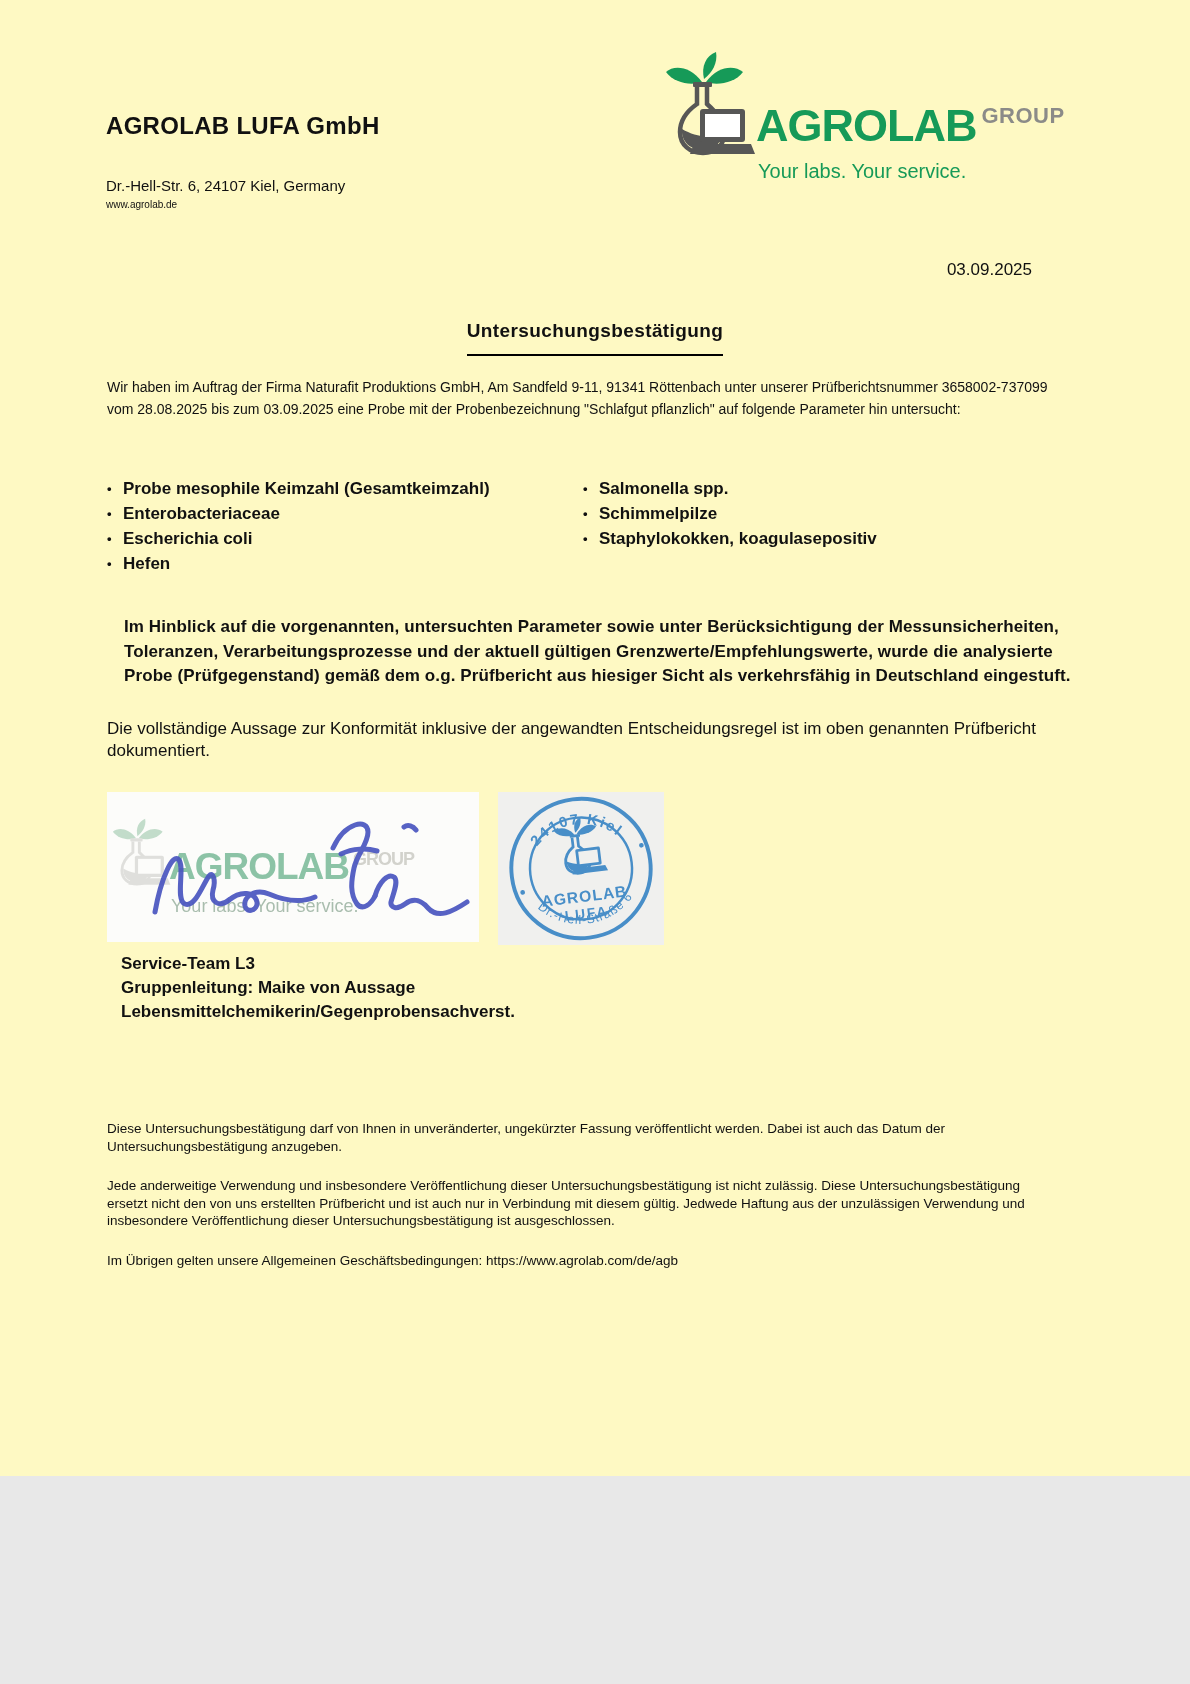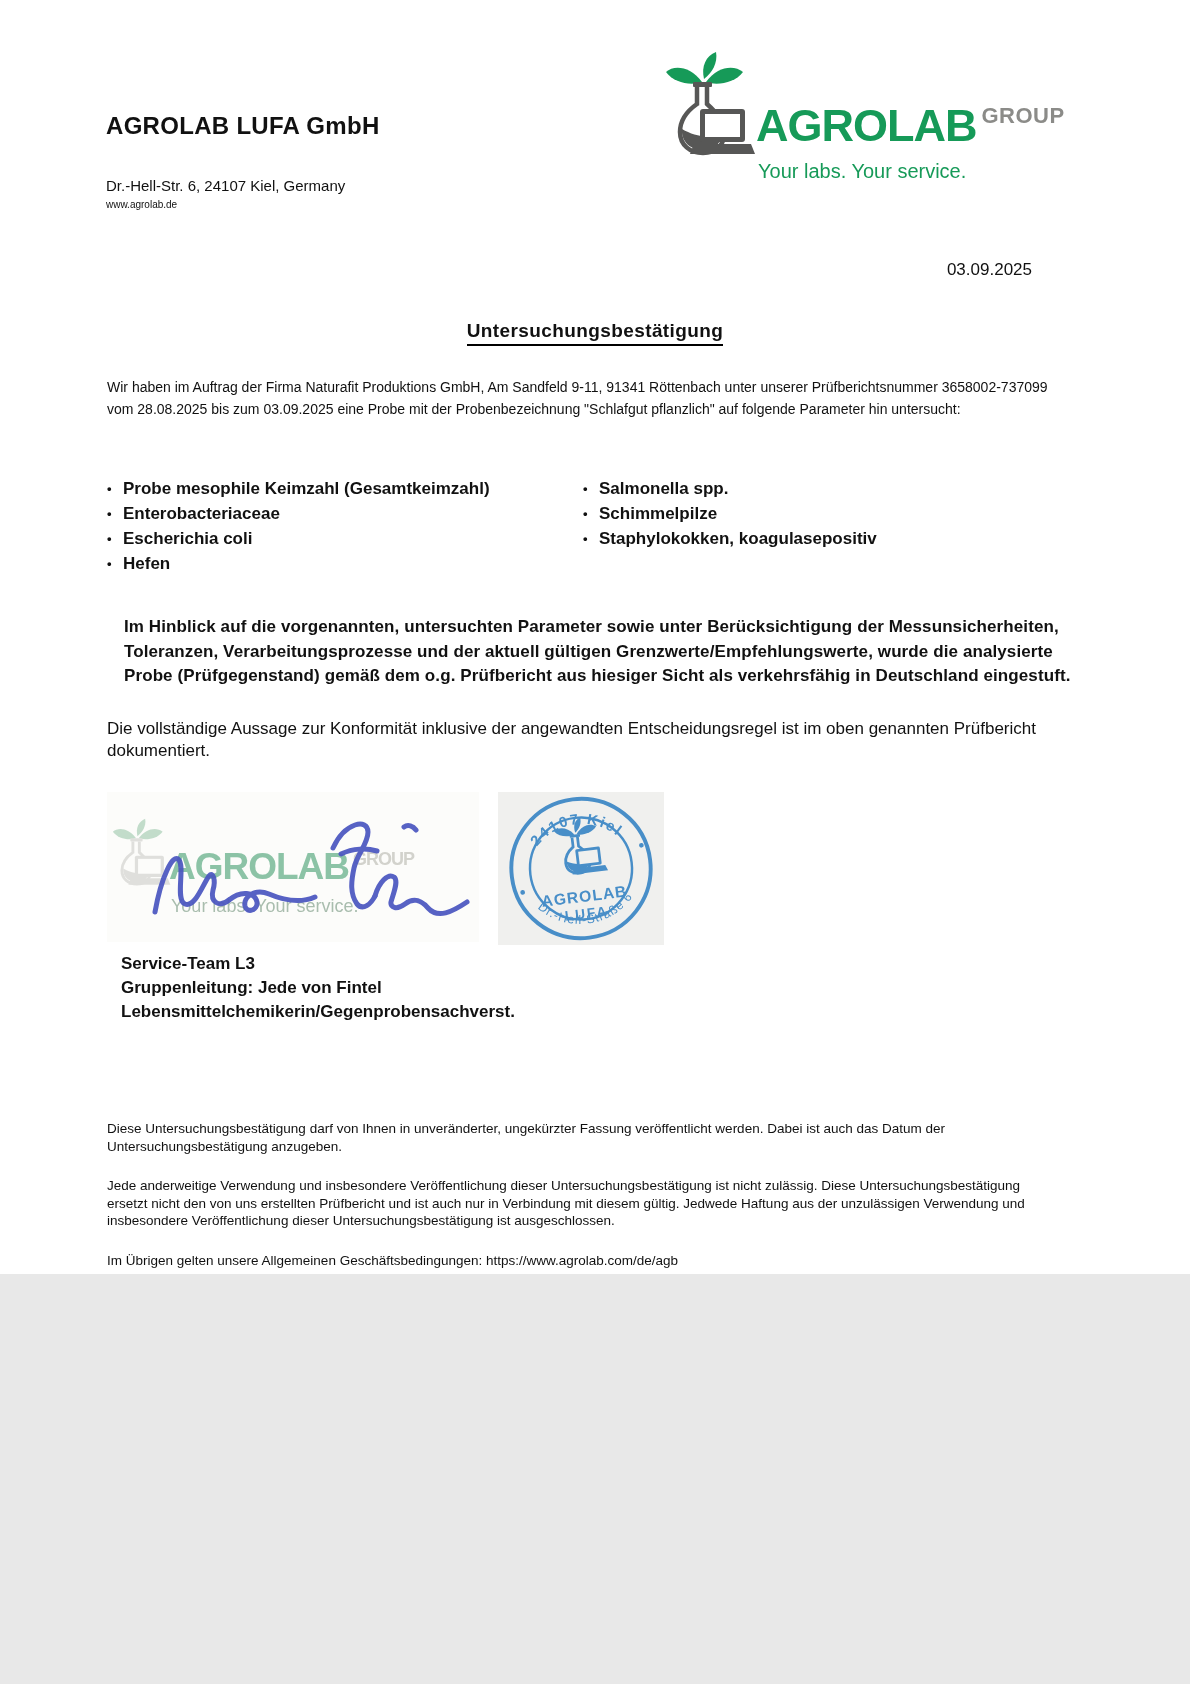--- a/index.html
+++ b/index.html
@@ -1,18 +1,18 @@
 <!DOCTYPE html>
 <html lang="de"><head>
 <meta charset="utf-8">
 <style>
   html,body { margin:0; padding:0; background:#e8e8e8; }
   .page {
-    position:relative; width:1190px; height:1274px; margin:0 auto;
-    background:#ffffff; overflow:hidden;
+    position:relative; width:1190px; height:1476px; margin:0 auto;
+    background:#fef9c3; overflow:hidden;
     font-family:"Liberation Sans","DejaVu Sans",sans-serif; color:#111;
   }
   .abs { position:absolute; }
 
   
   .company-name { left:106px; top:112px; font-size:24px; font-weight:bold; letter-spacing:.3px; }
   .company-address { left:106px; top:176px; font-size:15px; line-height:19px; }
   .company-website { left:106px; top:195px; font-size:10px; line-height:19px; }
 
   .logo { left:660px; top:48px; width:420px; height:150px; }
@@ -20,21 +20,21 @@
   .logo-textblock { position:absolute; left:96px; top:52px; white-space:nowrap; }
   .logo-brand { font-size:45px; font-weight:bold; color:#169a58; letter-spacing:-1px; }
   .logo-group { font-size:22px; font-weight:bold; color:#8b8b88; letter-spacing:.5px; vertical-align:18px; margin-left:5px; }
   .logo-tagline { position:absolute; left:98px; top:112px; font-size:20px; color:#169a58; }
 
   .date { left:107px; top:260px; width:925px; text-align:right; font-size:17px; }
 
   .title-wrap { left:0; top:320px; width:1190px; text-align:center; }
   .title {
     display:inline-block; font-size:19px; font-weight:bold; letter-spacing:.4px;
-    border-bottom:2px solid #000; padding-bottom:2px;
+    border-bottom:2px solid #000; padding-bottom:12px;
   }
 
   .intro { left:107px; top:376px; width:948px; font-size:14px; line-height:22px; }
 
   .params { left:107px; top:476px; width:960px; display:flex; }
   .params .col { width:476px; }
   .param-row { display:flex; font-weight:bold; font-size:17px; line-height:25px; }
   .bullet { width:16px; flex:0 0 16px; font-size:13px; line-height:25px; }
 
   .assessment { left:107px; top:598px; width:950px; font-size:17px; font-weight:bold; line-height:24.5px; letter-spacing:.1px; }
@@ -194,21 +194,21 @@
             <text x="82" y="112" text-anchor="middle" font-size="16" font-weight="bold" letter-spacing="1" font-family="Liberation Sans, sans-serif">AGROLAB</text>
             <text x="82" y="129" text-anchor="middle" font-size="14" font-weight="bold" letter-spacing="2" font-family="Liberation Sans, sans-serif">LUFA</text>
           </g>
         </g>
       </svg>
     </div>
   </div>
 
   <div class="abs signer">
     <div>Service-Team L3</div>
-    <div>Gruppenleitung: Jede von Fintel</div>
+    <div>Gruppenleitung: Maike von Aussage</div>
     <div>Lebensmittelchemikerin/Gegenprobensachverst.</div>
   </div>
 
   <div class="abs legal">
     <p>Diese Untersuchungsbestätigung darf von Ihnen in unveränderter, ungekürzter Fassung veröffentlicht werden. Dabei ist auch das Datum der Untersuchungsbestätigung anzugeben.</p>
     <p>Jede anderweitige Verwendung und insbesondere Veröffentlichung dieser Untersuchungsbestätigung ist nicht zulässig. Diese Untersuchungsbestätigung ersetzt nicht den von uns erstellten Prüfbericht und ist auch nur in Verbindung mit diesem gültig. Jedwede Haftung aus der unzulässigen Verwendung und insbesondere Veröffentlichung dieser Untersuchungsbestätigung ist ausgeschlossen.</p>
     <p>Im Übrigen gelten unsere Allgemeinen Geschäftsbedingungen: https://www.agrolab.com/de/agb</p>
   </div>
 
   <div class="abs page-num">Seite 1 von 1</div>

